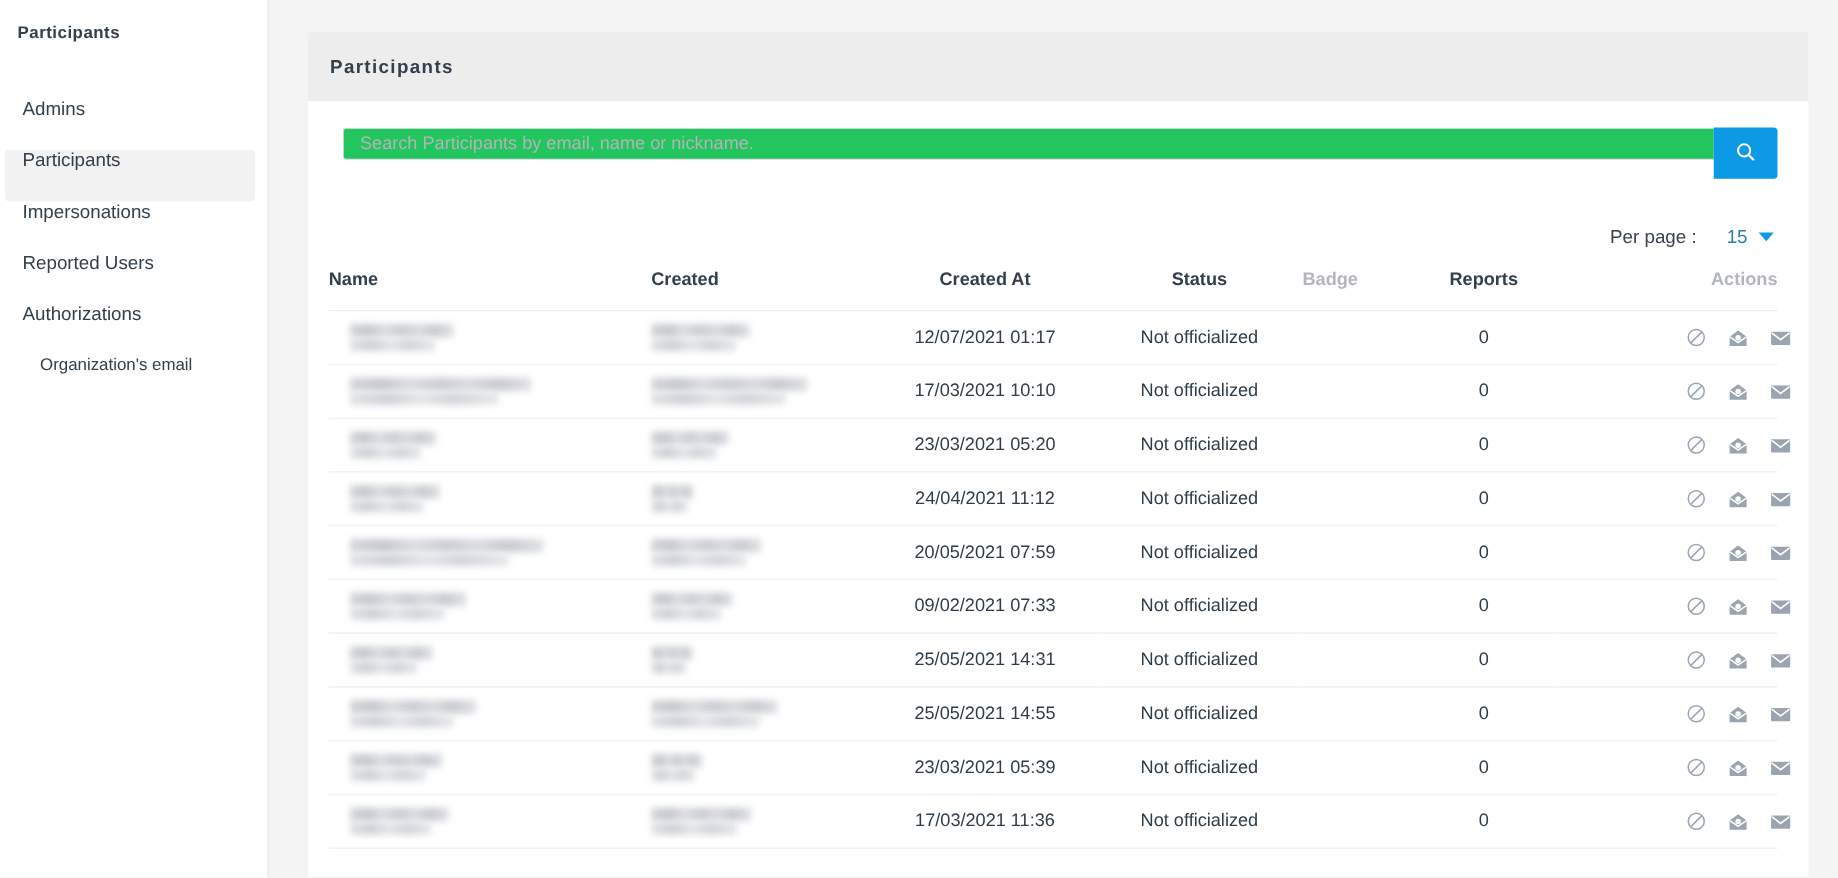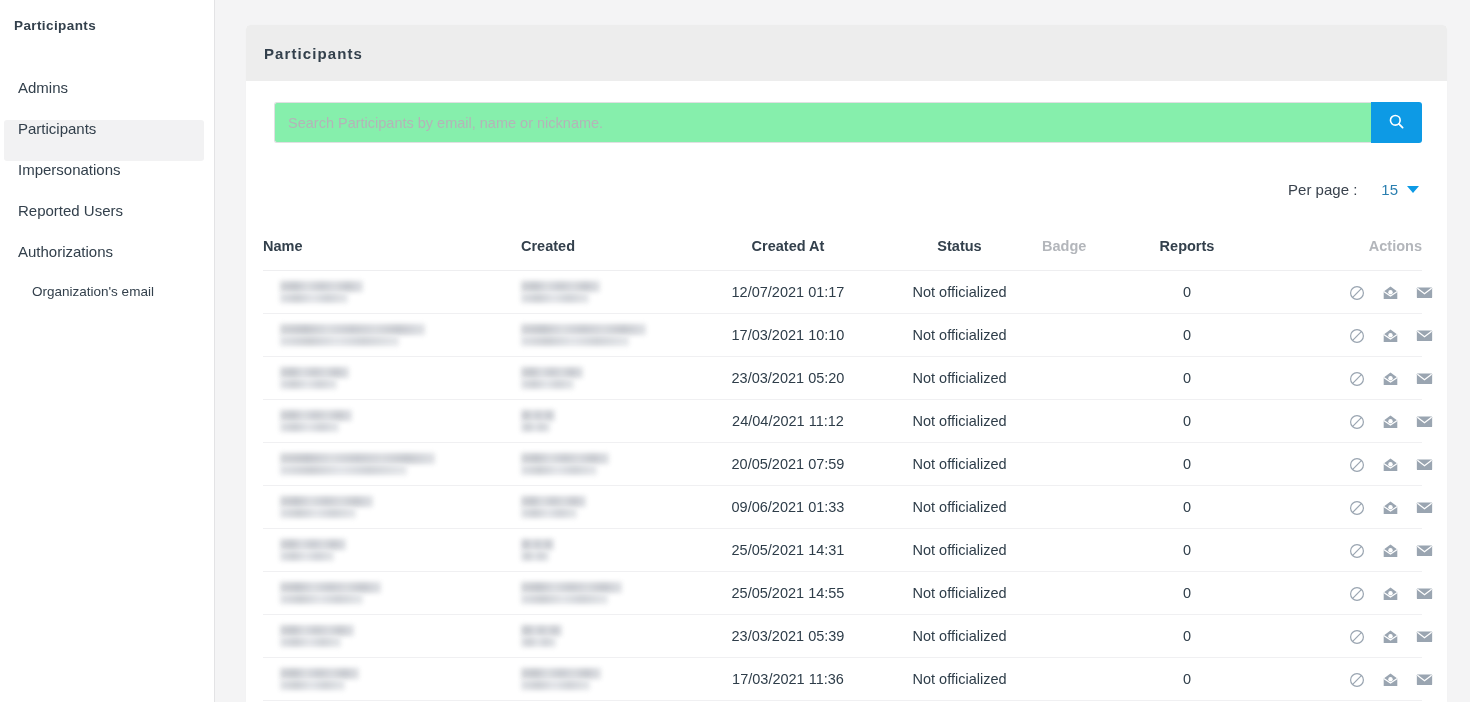--- a/index.html
+++ b/index.html
@@ -118,30 +118,30 @@
     border-left: 6px solid transparent;
     border-right: 6px solid transparent;
     border-top: 7px solid #ffffff;
     display: inline-block;
   }
 
   .search-wrap { flex: 1; display: flex; margin-left: 11px; }
 
   .search-input {
     flex: 1;
-    height: 41px;
+    height: 26px;
     border: 1px solid #e0e0e2;
     border-right: none;
     border-radius: 3px 0 0 3px;
     padding: 0 13px;
     font-family: "Liberation Sans", sans-serif;
     font-size: 14.5px;
     color: #2e3d49;
     outline: none;
-    background: #86efac;
+    background: #22c55e;
   }
   .search-input::placeholder { color: #b4b4b8; }
 
   .search-btn {
     width: 51px;
     height: 41px;
     background: #0d9ae5;
     border: none;
     border-radius: 0 3px 3px 0;
     display: flex;
@@ -172,21 +172,21 @@
     border-top: 7px solid #0d9ae5;
     display: inline-block;
     margin-left: 9px;
     cursor: pointer;
   }
 
   
   table.ptable {
     width: 100%;
     border-collapse: collapse;
-    margin-top: 40px;
+    margin-top: 18px;
     table-layout: fixed;
   }
   table.ptable th {
     font-size: 14.5px;
     font-weight: bold;
     color: #33404c;
     padding: 0 0 16px 0;
     border-bottom: 1px solid #eeeef0;
     white-space: nowrap;
   }
@@ -409,21 +409,21 @@
                       <path d="M2 7.2 10 12.6 18 7.2" fill="none" stroke="#ffffff" stroke-width="1.4"></path>
                       <circle cx="10" cy="8.2" r="2.6" fill="#ffffff"></circle>
                     </svg></span><span class="act"><svg width="17" height="13" viewBox="0 0 20 15">
                       <rect x="1" y="1.5" width="18" height="12.5" rx="1" fill="#9aa5b1"></rect>
                       <path d="M1.6 2.6 10 9 18.4 2.6" fill="none" stroke="#ffffff" stroke-width="1.5"></path>
                     </svg></span></td>
               </tr>
               <tr>
                 <td class="c-name"><span><span class="redact" style="width:93px"></span><span class="redact r2" style="width:76px"></span></span></td>
                 <td class="c-nick"><span><span class="redact" style="width:65px"></span><span class="redact r2" style="width:56px"></span></span></td>
-                <td class="c-created">09/06/2021 01:33</td>
+                <td class="c-created">09/02/2021 07:33</td>
                 <td class="c-status statustext">Not officialized</td>
                 <td class="c-badge"></td>
                 <td class="c-reports">0</td>
                 <td></td>
                 <td class="c-actions"><span class="act"><svg width="16" height="16" viewBox="0 0 20 20">
                       <circle cx="10" cy="10" r="8" fill="none" stroke="#9aa5b1" stroke-width="1.5"></circle>
                       <line x1="4.6" y1="15.4" x2="15.4" y2="4.6" stroke="#9aa5b1" stroke-width="1.5"></line>
                     </svg></span><span class="act"><svg width="17" height="15" viewBox="0 0 20 17">
                       <path d="M2 7.2 10 1.4 18 7.2V16H2Z" fill="#9aa5b1"></path>
                       <path d="M2 7.2 10 12.6 18 7.2" fill="none" stroke="#ffffff" stroke-width="1.4"></path>

